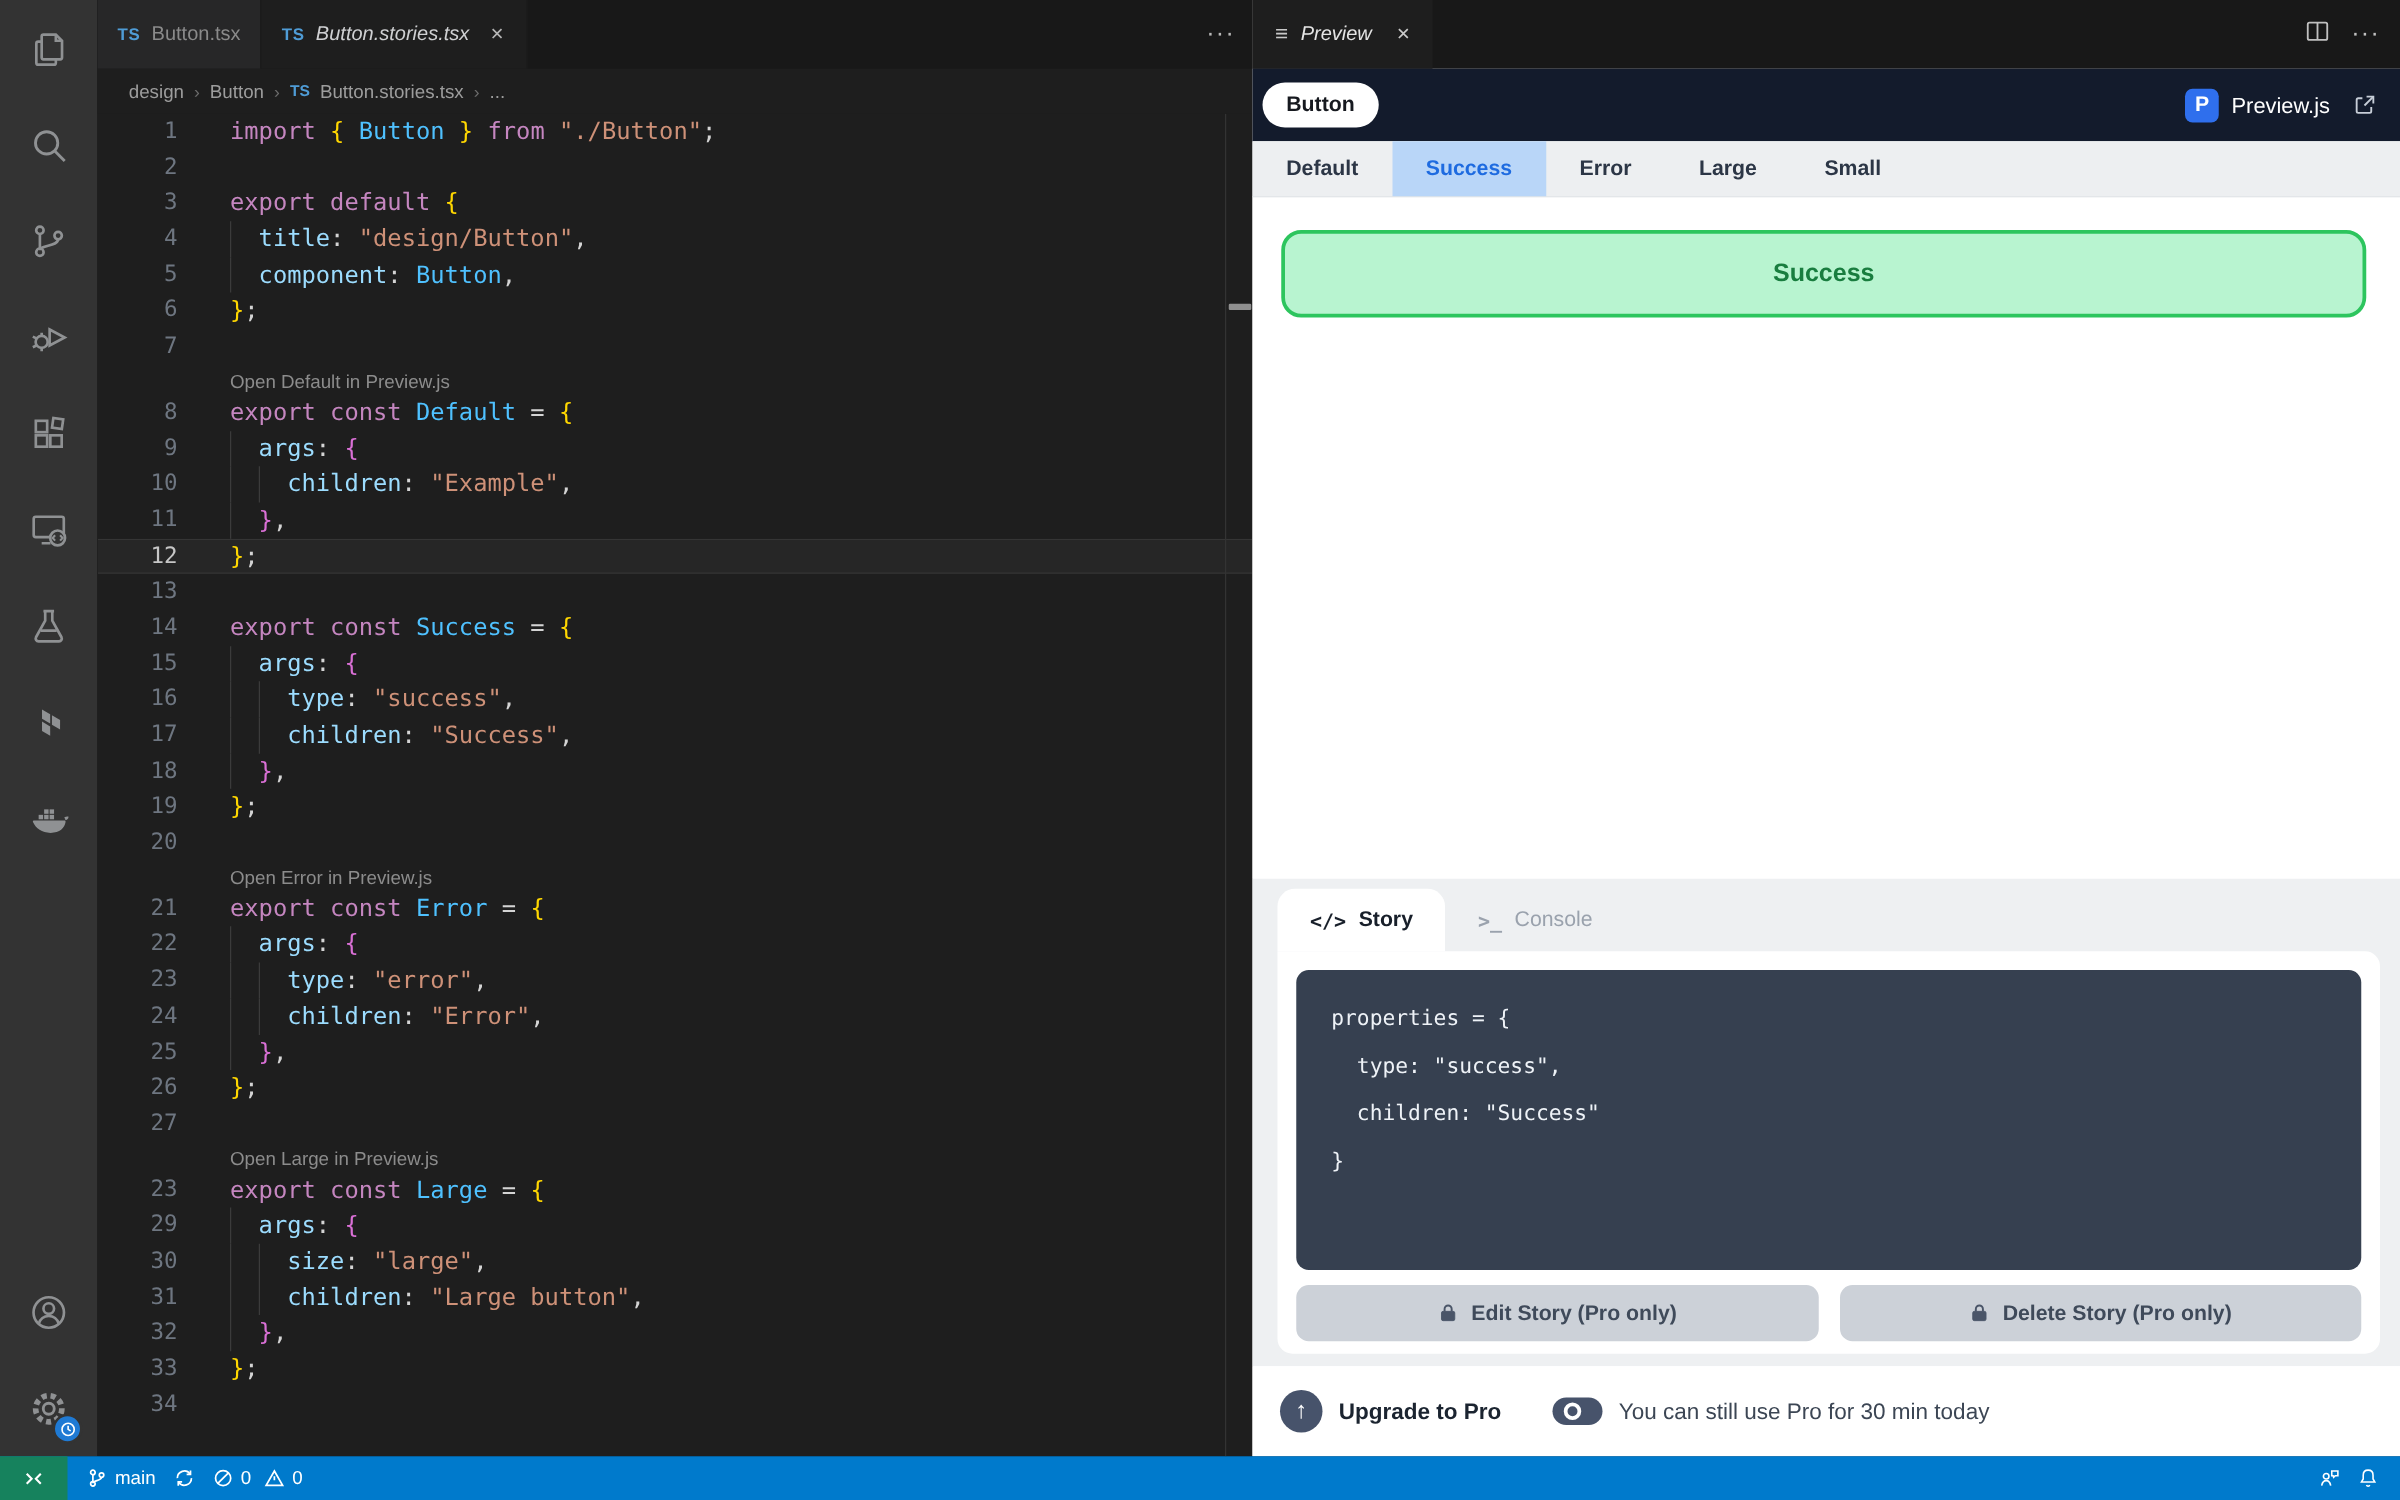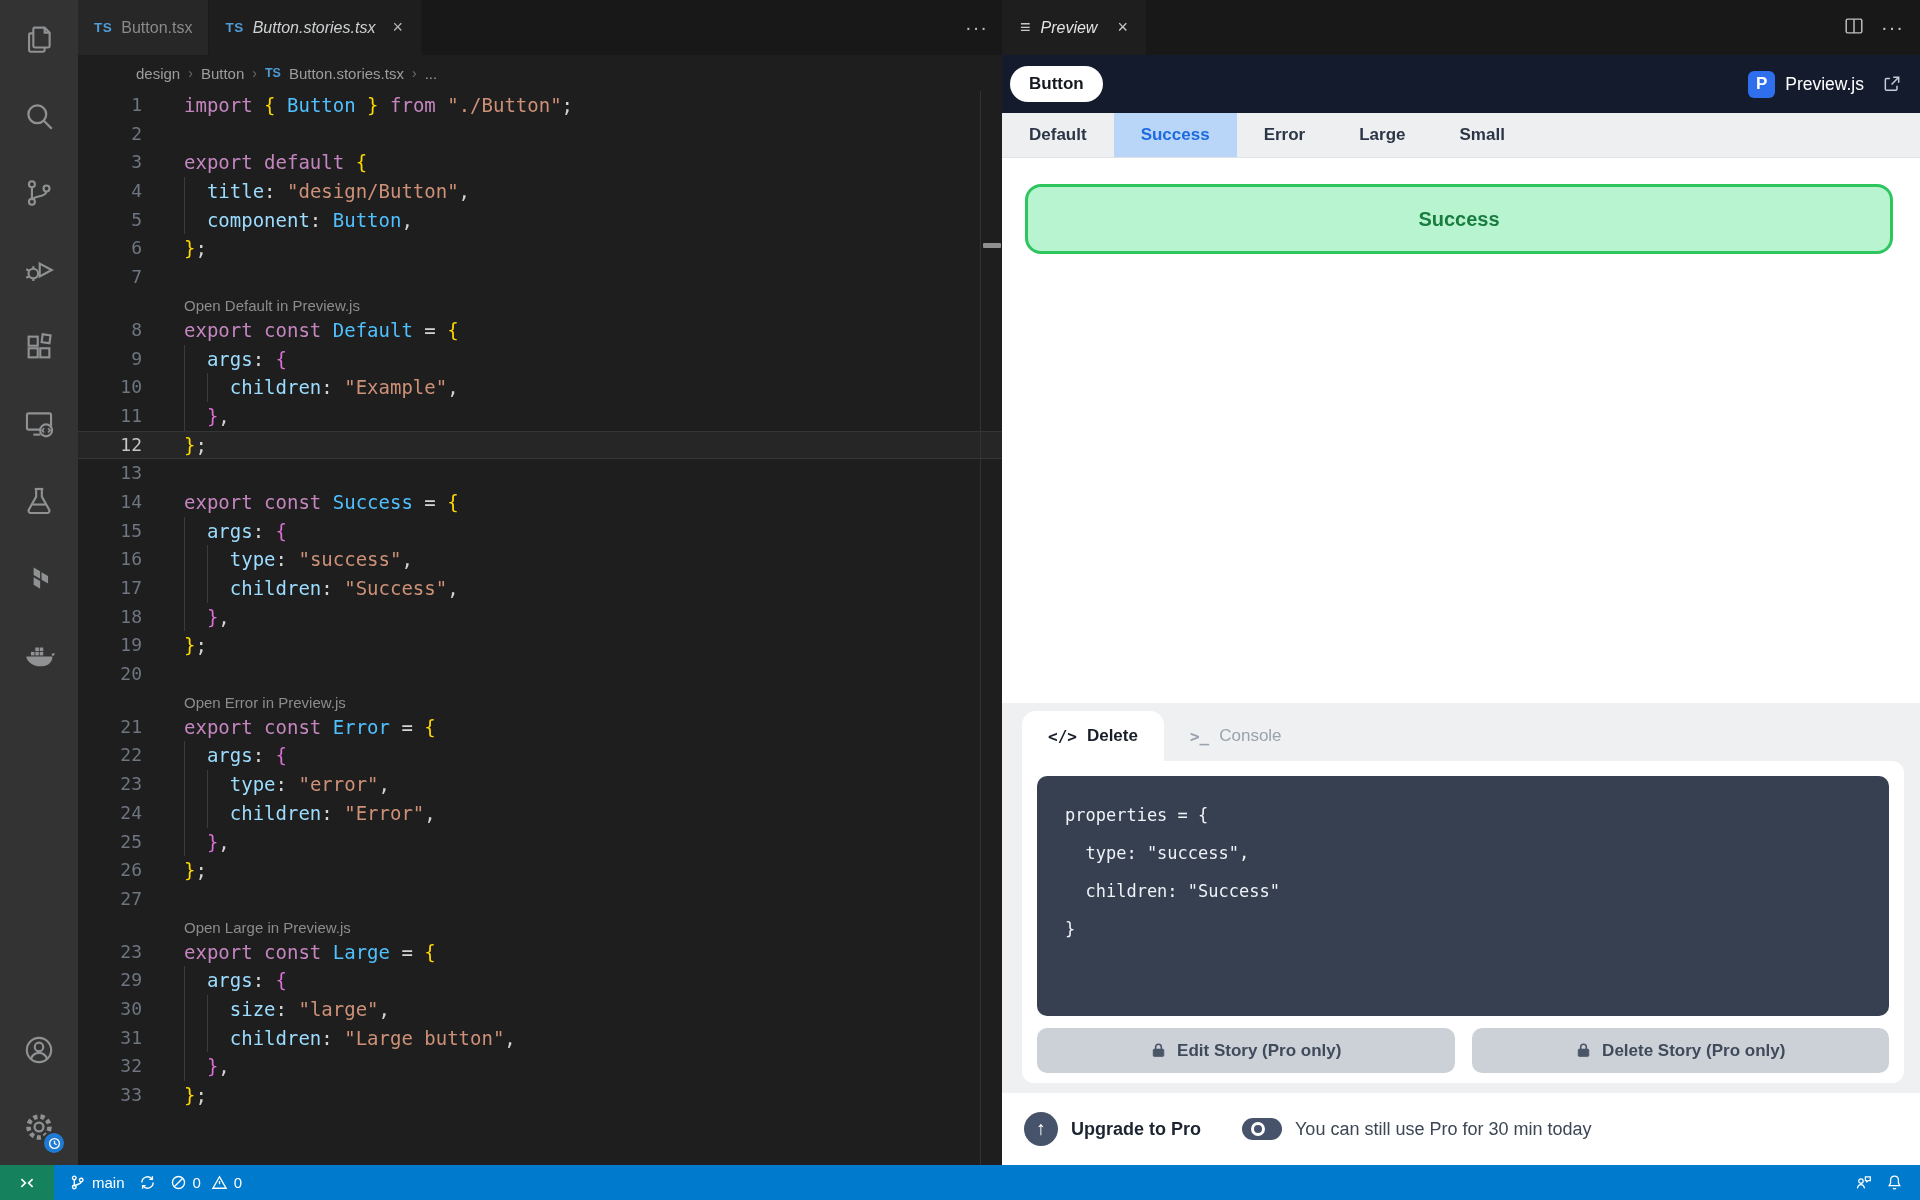--- a/index.html
+++ b/index.html
@@ -25,21 +25,21 @@
   .tabsbar { height:55px; background:#181818; display:flex; align-items:stretch; flex-shrink:0; }
   .tab { display:flex; align-items:center; gap:9px; padding:0 16px; font-size:16px; cursor:pointer; border-right:1px solid #1b1b1b; }
   .tab.inactive { background:#272728; color:#8a8a8a; }
   .tab.active { background:#1e1e1e; color:#cfd0d2; }
   .tab .ts { font-weight:bold; font-size:13.5px; color:#4f9cd6; letter-spacing:.5px; font-style:normal; }
   .tab .lbl-italic { font-style:italic; }
   .tab .closex { color:#b6b6b6; font-size:18px; margin-left:6px; padding:0 2px; border-radius:4px; }
   .tabs-actions { margin-left:auto; display:flex; align-items:center; padding-right:14px; gap:14px; color:#b9b9b9; }
   .dots { font-size:20px; letter-spacing:1px; cursor:pointer; }
 
-  .breadcrumb { height:36px; background:#1e1e1e; display:flex; align-items:center; gap:8px; padding-left:25px; font-size:15px; color:#9d9d9d; flex-shrink:0;margin-left:33px; }
+  .breadcrumb { height:36px; background:#1e1e1e; display:flex; align-items:center; gap:8px; padding-left:25px; font-size:15px; color:#9d9d9d; flex-shrink:0; }
   .breadcrumb .sep { color:#6d6d6d; font-size:14px; }
   .breadcrumb .ts { font-weight:bold; font-size:12.5px; color:#4f9cd6; }
   .bc-item { cursor:pointer; }
 
   
   .code-area { flex:1; position:relative; overflow:hidden; font-family:"DejaVu Sans Mono", monospace; font-size:19px; color:#d4d4d4; }
   .line { display:flex; height:28.7px; line-height:28.7px; white-space:pre; }
   .line .ln { flex:0 0 64px; text-align:right; color:#6e7681; font-size:18px; }
   .line.cur { background:rgba(255,255,255,0.04); box-shadow:inset 0 1px rgba(255,255,255,0.07), inset 0 -1px rgba(255,255,255,0.07); }
   .line.cur .ln { color:#c6c6c6; }
@@ -286,20 +286,21 @@
             <div class="line"><span class="ln">25</span><span class="code"><i class="guide" style="left: calc(0ch + 42px);"></i><span class="t-pln">  </span><span class="t-b2">}</span><span class="t-pun">,</span></span></div>
             <div class="line"><span class="ln">26</span><span class="code"><span class="t-b1">}</span><span class="t-pun">;</span></span></div>
             <div class="line"><span class="ln">27</span><span class="code"></span></div>
             <div class="lens-row"><span class="lens-link">Open Large in Preview.js</span></div>
             <div class="line"><span class="ln">23</span><span class="code"><span class="t-kw">export</span><span class="t-pln"> </span><span class="t-kw">const</span><span class="t-pln"> </span><span class="t-var">Large</span><span class="t-pln"> </span><span class="t-pun">=</span><span class="t-pln"> </span><span class="t-b1">{</span></span></div>
             <div class="line"><span class="ln">29</span><span class="code"><i class="guide" style="left: calc(0ch + 42px);"></i><span class="t-pln">  </span><span class="t-prop">args</span><span class="t-pun">:</span><span class="t-pln"> </span><span class="t-b2">{</span></span></div>
             <div class="line"><span class="ln">30</span><span class="code"><i class="guide" style="left: calc(0ch + 42px);"></i><i class="guide" style="left: calc(2ch + 42px);"></i><span class="t-pln">    </span><span class="t-prop">size</span><span class="t-pun">:</span><span class="t-pln"> </span><span class="t-str">"large"</span><span class="t-pun">,</span></span></div>
             <div class="line"><span class="ln">31</span><span class="code"><i class="guide" style="left: calc(0ch + 42px);"></i><i class="guide" style="left: calc(2ch + 42px);"></i><span class="t-pln">    </span><span class="t-prop">children</span><span class="t-pun">:</span><span class="t-pln"> </span><span class="t-str">"Large button"</span><span class="t-pun">,</span></span></div>
             <div class="line"><span class="ln">32</span><span class="code"><i class="guide" style="left: calc(0ch + 42px);"></i><span class="t-pln">  </span><span class="t-b2">}</span><span class="t-pun">,</span></span></div>
             <div class="line"><span class="ln">33</span><span class="code"><span class="t-b1">}</span><span class="t-pun">;</span></span></div>
+            <div class="line"><span class="ln">34</span><span class="code"></span></div>
           </div>
         <div class="oruler">
           <div class="cursor-mark"></div>
         </div>
       </div>
     </div>
 
     <div class="right-panel">
       <div class="rp-tabsbar">
         <div class="rp-tab">
@@ -342,21 +343,21 @@
         </div>
 
       <div class="canvas">
         <div class="success-btn">Success</div>
       </div>
 
       <div class="story-section">
         <div class="story-tabs">
           <div class="story-tab active">
             <span class="mono">&lt;/&gt;</span>
-            <span>Delete</span>
+            <span>Story</span>
           </div>
           <div class="story-tab dim">
             <span class="mono">&gt;_</span>
             <span>Console</span>
           </div>
         </div>
         <div class="story-card">
           <pre class="story-code" id="story-code">properties = {
   type: "success",
   children: "Success"

